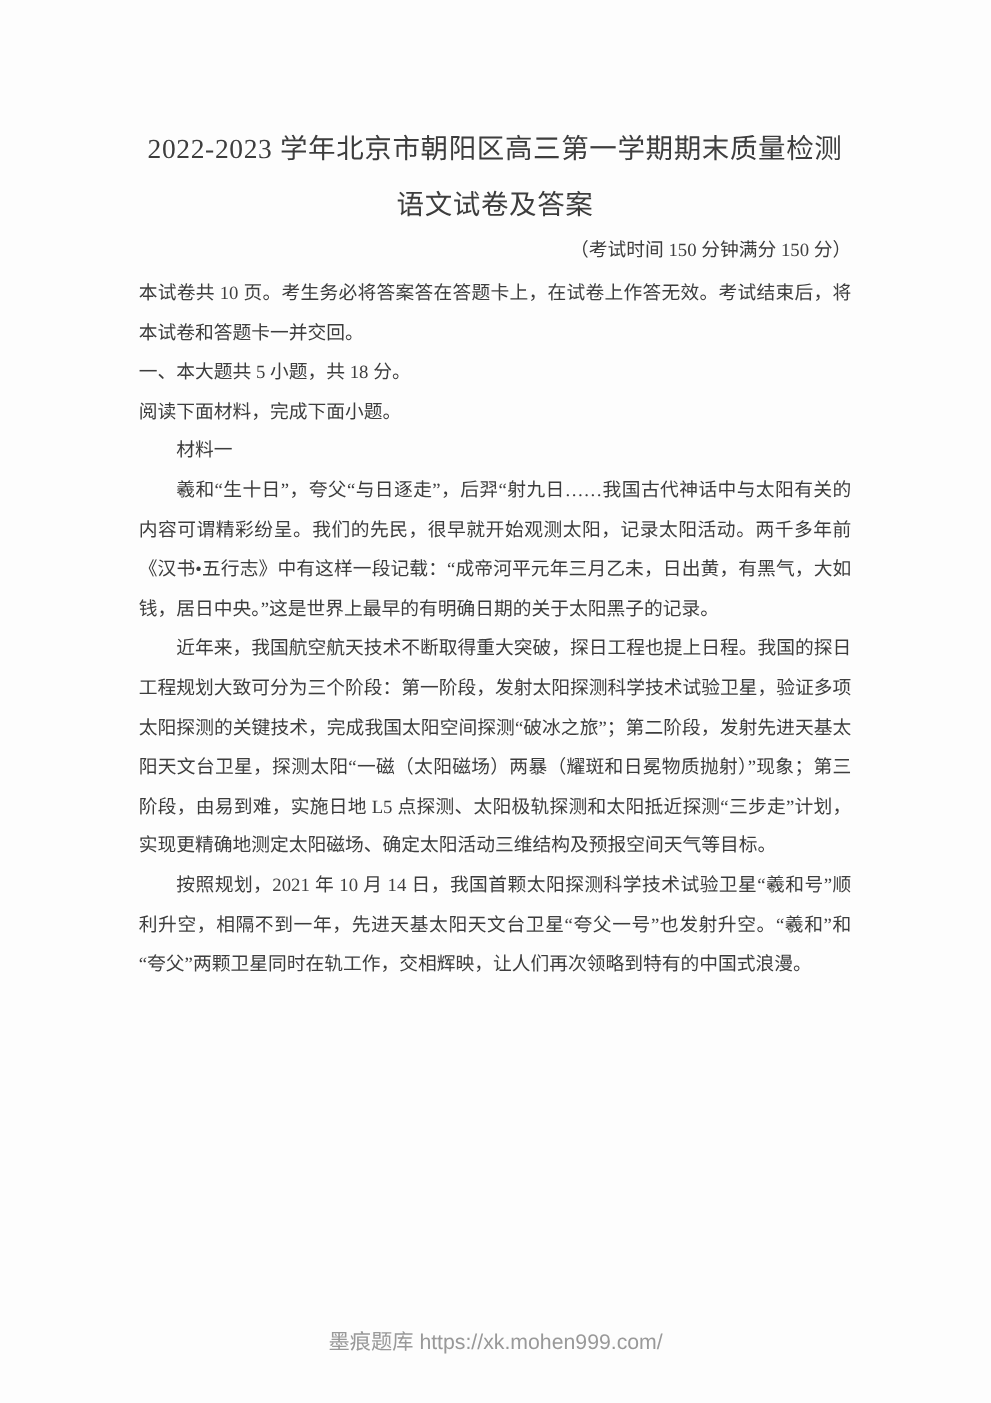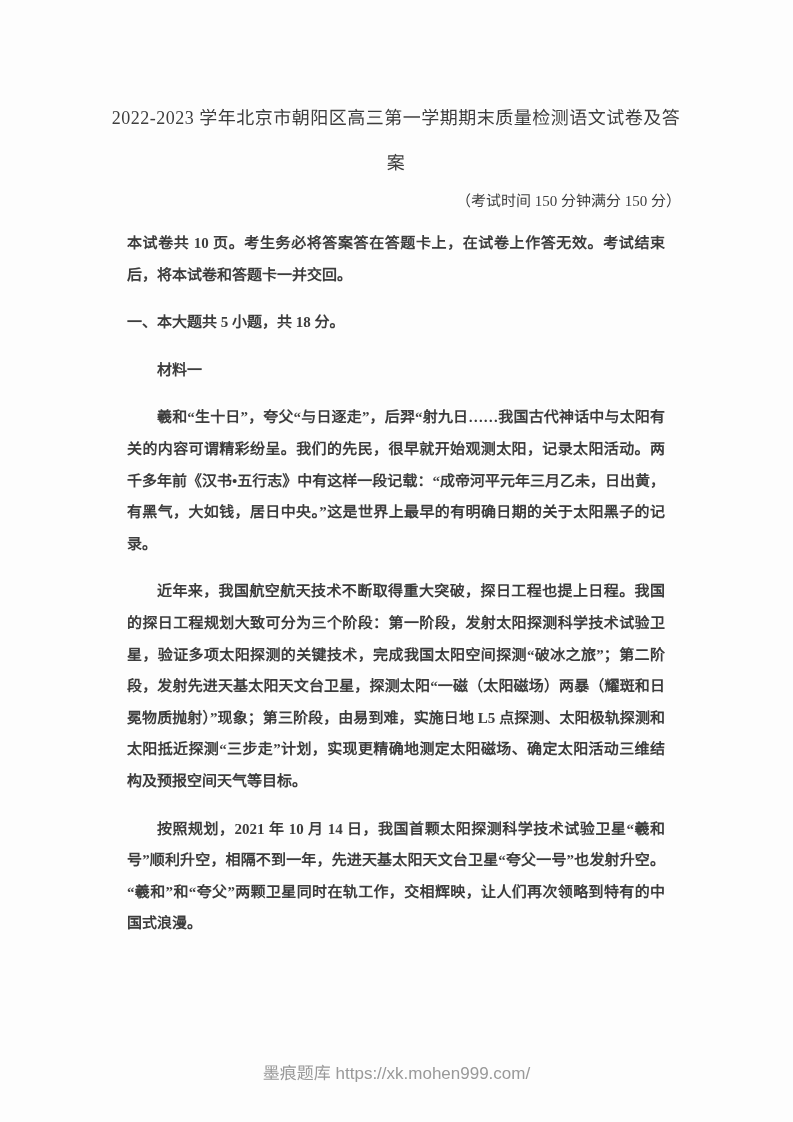--- a/index.html
+++ b/index.html
@@ -16,42 +16,41 @@
     position: relative;
     box-sizing: border-box;
     width: 793px;
     height: 1122px;
     padding: 96px 112px 0 111px;
     overflow: hidden;
     color: var(--text, #3d3d3d);
   }
   .doc-title {
     margin: 0;
-    font-size: 18px;
+    font-size: 22px;
     font-weight: normal;
     line-height: 45px;
     text-align: center;
     letter-spacing: 0.5px;
   }
   .doc-subtitle {
     margin: 4px 0 0 0;
     font-size: 15px;
     line-height: 22px;
     text-align: right;
   }
   .doc-body {
     margin-top: 8px;
     font-size: 15px;
     line-height: 31.6px;
     text-align: justify;
   }
   .doc-body p.para {
-    margin: 16px;
+    margin: 0;
     word-break: break-all;
-    font-weight: bold;
   }
   .doc-body p.para.indent {
     text-indent: 2em;
   }
   .page-footer {
     position: absolute;
     left: 0;
     right: 0;
     top: 1062px;
     text-align: center;
@@ -65,20 +64,21 @@
 <body>
 
 <div class="page">
   <h1 class="doc-title">2022-2023 学年北京市朝阳区高三第一学期期末质量检测语文试卷及答案</h1>
 
   <p class="doc-subtitle">（考试时间 150 分钟满分 150 分）</p>
 
   <div class="doc-body">
       <p class="para">本试卷共 10 页。考生务必将答案答在答题卡上，在试卷上作答无效。考试结束后，将本试卷和答题卡一并交回。</p>
       <p class="para">一、本大题共 5 小题，共 18 分。</p>
+      <p class="para">阅读下面材料，完成下面小题。</p>
       <p class="para indent">材料一</p>
       <p class="para indent">羲和“生十日”，夸父“与日逐走”，后羿“射九日……我国古代神话中与太阳有关的内容可谓精彩纷呈。我们的先民，很早就开始观测太阳，记录太阳活动。两千多年前《汉书•五行志》中有这样一段记载：“成帝河平元年三月乙未，日出黄，有黑气，大如钱，居日中央。”这是世界上最早的有明确日期的关于太阳黑子的记录。</p>
       <p class="para indent">近年来，我国航空航天技术不断取得重大突破，探日工程也提上日程。我国的探日工程规划大致可分为三个阶段：第一阶段，发射太阳探测科学技术试验卫星，验证多项太阳探测的关键技术，完成我国太阳空间探测“破冰之旅”；第二阶段，发射先进天基太阳天文台卫星，探测太阳“一磁（太阳磁场）两暴（耀斑和日冕物质抛射）”现象；第三阶段，由易到难，实施日地 L5 点探测、太阳极轨探测和太阳抵近探测“三步走”计划，实现更精确地测定太阳磁场、确定太阳活动三维结构及预报空间天气等目标。</p>
       <p class="para indent">按照规划，2021 年 10 月 14 日，我国首颗太阳探测科学技术试验卫星“羲和号”顺利升空，相隔不到一年，先进天基太阳天文台卫星“夸父一号”也发射升空。“羲和”和“夸父”两颗卫星同时在轨工作，交相辉映，让人们再次领略到特有的中国式浪漫。</p>
     </div>
 
   <div class="page-footer">墨痕题库 https://xk.mohen999.com/</div>
 </div>
 
 </body></html>

